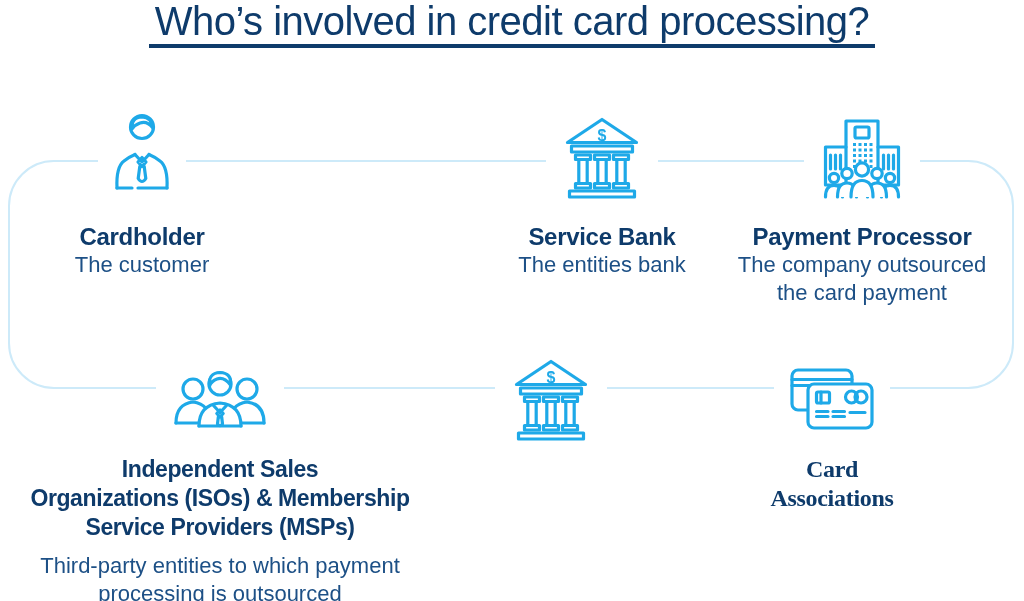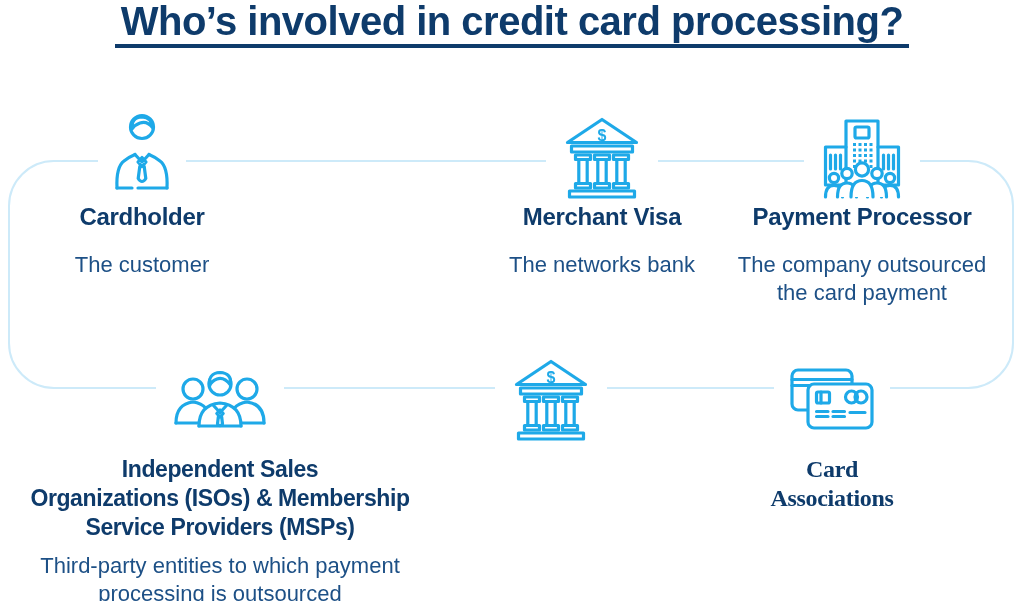--- a/index.html
+++ b/index.html
@@ -11,21 +11,21 @@
   }
   *{margin:0;padding:0;box-sizing:border-box;}
   html,body{background:var(--bg);}
   body{font-family:"Liberation Sans","DejaVu Sans",sans-serif;}
   .stage{position:relative;width:1024px;height:601px;background:var(--bg);overflow:hidden;}
 
   
   .title-wrap{position:absolute;top:0;left:0;right:0;text-align:center;}
   .title-wrap span{
     display:inline-block;
-    font-size:40px;line-height:42px;font-weight:700;letter-spacing:-0.5px;
+    font-size:40px;line-height:42px;font-weight:400;letter-spacing:-0.5px;
     color:var(--navy);
     border-bottom:4px solid var(--navy);
     padding:0 6px 2px 6px;
   }
 
   
   .frame{
     position:absolute;left:8px;top:160px;width:1006px;height:229px;
     border:2.5px solid var(--line-blue);border-radius:46px;
     z-index:1;
@@ -43,21 +43,21 @@
     color:var(--navy);white-space:pre-line;
   }
   .entity-desc{
     position:absolute;left:0;width:100%;
     font-size:22px;line-height:28px;font-weight:400;
     color:var(--desc-blue);white-space:pre-line;
   }
 
   
   .row-top{top:100px;height:215px;}
-  .row-top .entity-name{top:102px;}
+  .row-top .entity-name{top:122px;}
   .row-top .entity-desc{top:151px;}
   #ent-cardholder{left:2px;width:280px;}
   #ent-merchant{left:218px;width:280px;}
   #ent-merchant-bank{left:462px;width:280px;}
   #ent-payment-processor{left:712px;width:300px;}
   #ent-cardholder .icon-box{top:10px;}
   #ent-merchant .icon-box{top:16px;}
   #ent-merchant-bank .icon-box{top:14px;}
   #ent-payment-processor .icon-box{top:15px;}
 
@@ -120,22 +120,22 @@
           <rect class="ln" x="15.5" y="69.5" width="15" height="4.5"></rect>
         <rect class="ln" x="34.5" y="41" width="15" height="4.5"></rect>
           <rect class="ln" x="37.8" y="45.5" width="8.4" height="24"></rect>
           <rect class="ln" x="34.5" y="69.5" width="15" height="4.5"></rect>
         <rect class="ln" x="53.5" y="41" width="15" height="4.5"></rect>
           <rect class="ln" x="56.8" y="45.5" width="8.4" height="24"></rect>
           <rect class="ln" x="53.5" y="69.5" width="15" height="4.5"></rect>
         <rect class="ln" x="9.5" y="77" width="65" height="6"></rect>
       </svg>
     </div>
-    <h3 class="entity-name">Merchant Visa</h3>
-    <p class="entity-desc">The networks bank</p>
+    <h3 class="entity-name">Service Bank</h3>
+    <p class="entity-desc">The entities bank</p>
   </div>
 
   <div class="entity row-top" id="ent-payment-processor">
     <div class="icon-box">
       <svg viewBox="0 0 88 88" width="88" height="88">
         <path class="ln" d="M28,70 V6 H60 V70"></path>
         <rect class="ln" x="37" y="12" width="14" height="11" rx="1.5"></rect>
         <path class="ln" d="M28,32 H7.5 V70 H28 M60,32 H80.5 V70 H60"></path>
         <path class="ln" d="M12.5,40 V54 M17.5,40 V54 M22.5,40 V54 M65.5,40 V54 M70.5,40 V54 M75.5,40 V54"></path>
         <g class="dot">

